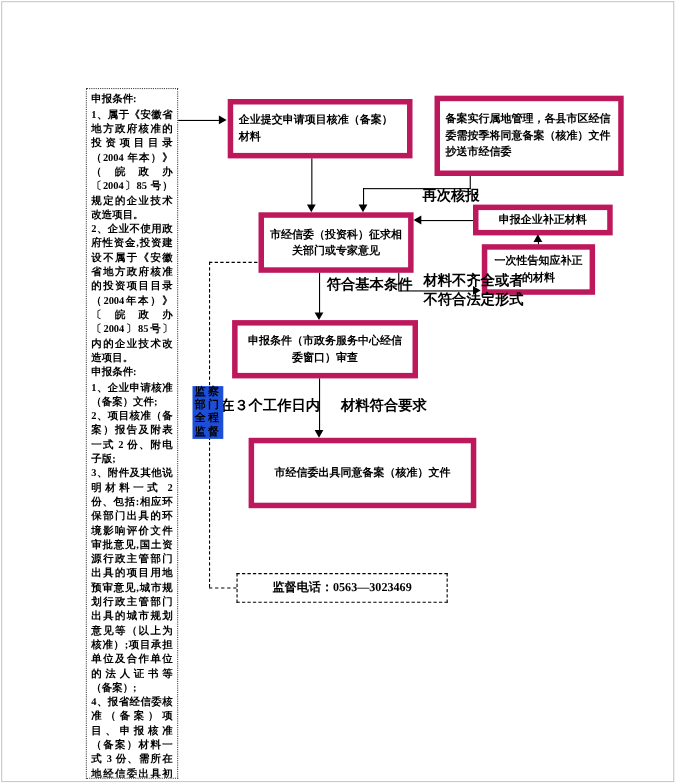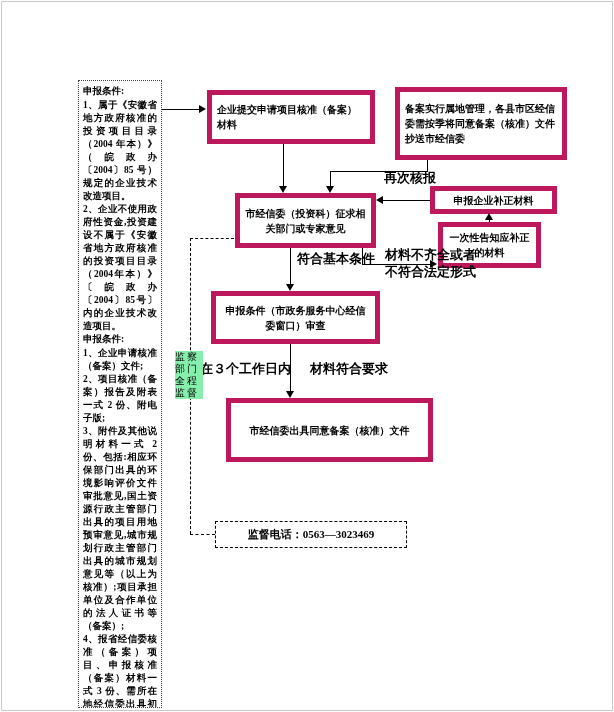--- a/index.html
+++ b/index.html
@@ -29,23 +29,23 @@
   .ln{position:absolute;background:#000;}
   .dln-v{position:absolute;border-left:1px dashed #000;}
   .dln-h{position:absolute;border-top:1px dashed #000;}
   .ah{position:absolute;width:0;height:0;}
   .ah-down{border-left:4px solid transparent;border-right:4px solid transparent;border-top:7px solid #000;}
   .ah-up{border-left:4px solid transparent;border-right:4px solid transparent;border-bottom:7px solid #000;}
   .ah-right{border-top:4px solid transparent;border-bottom:4px solid transparent;border-left:7px solid #000;}
   .ah-left{border-top:4px solid transparent;border-bottom:4px solid transparent;border-right:7px solid #000;}
   .lbl{position:absolute;font-size:13px;font-weight:bold;line-height:11px;white-space:nowrap;}
   .monitor{
-    position:absolute;left:175px;top:351px;width:28px;background:#86efac;
-    font-size:10px;font-weight:normal;line-height:12px;letter-spacing:2px;
-    white-space:normal;word-break:break-all;text-align:left;
+    position:absolute;left:175px;top:351px;width:28px;background:#1d4ed8;
+    font-size:10px;font-weight:bold;line-height:12px;letter-spacing:2px;
+    white-space:normal;word-break:break-all;text-align:center;
   }
 </style>
 </head>
 <body>
 
 <div class="stage">
   <div class="pageframe"></div>
 
 
   <div class="sidebar">

